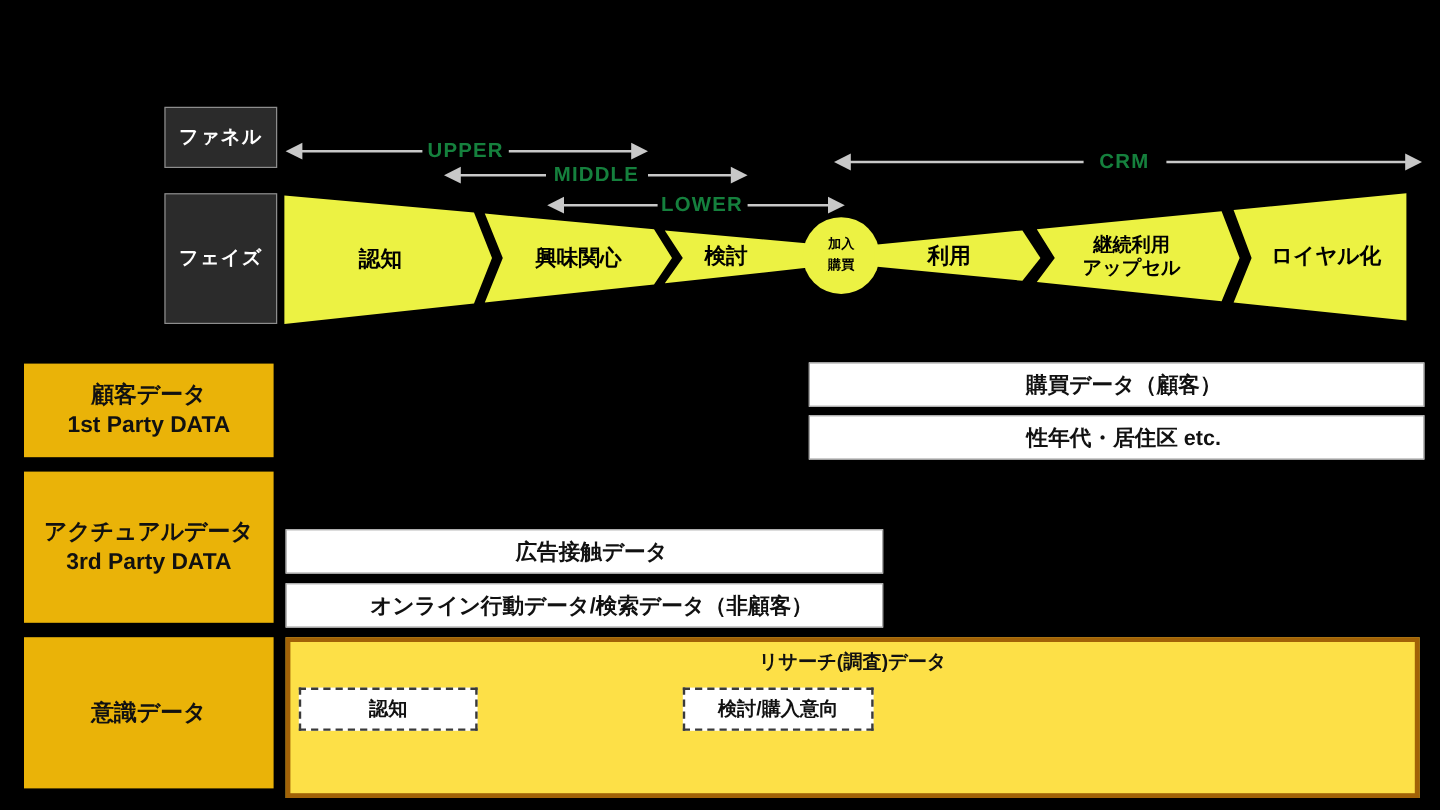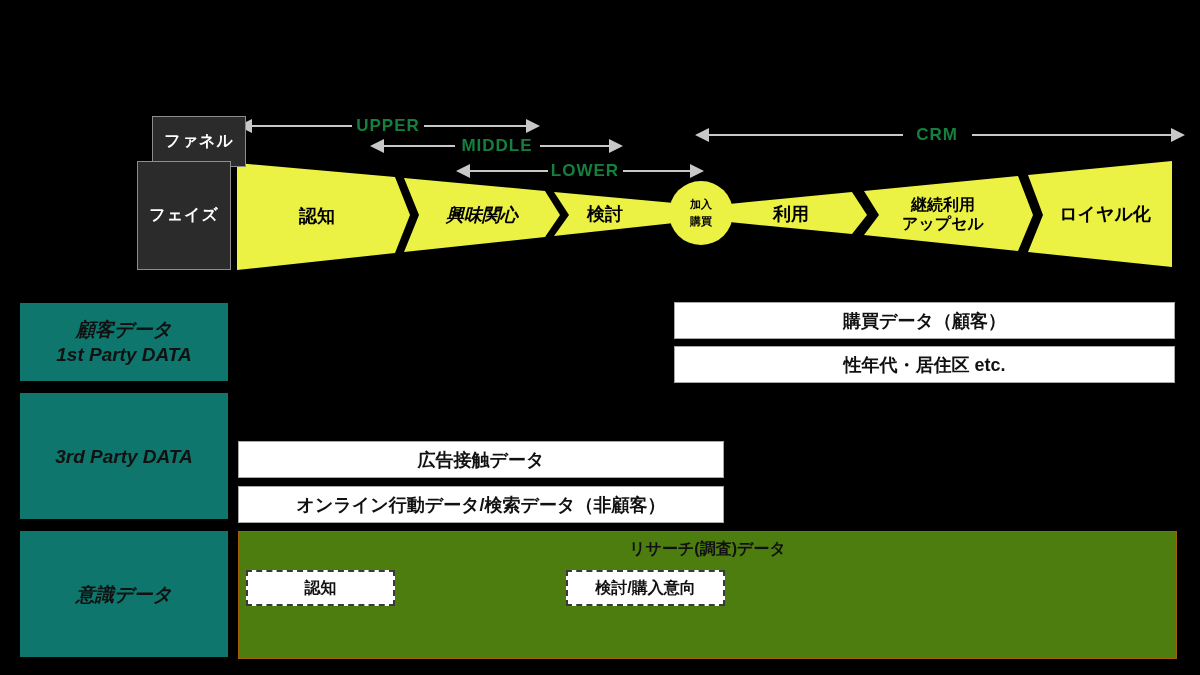--- a/index.html
+++ b/index.html
@@ -31,33 +31,33 @@
 
   .phase-label{
     position:absolute;transform:translate(-50%,-50%);
     color:#000;font-weight:bold;font-size:18px;text-align:center;
     white-space:nowrap;line-height:19px;
   }
   .phase-label.small{font-size:11px;line-height:17px;}
   .phase-label.mid{font-size:16px;line-height:19px;}
 
   .yellow-box{
-    background:#0f766e;color:#111;
+    background:#eab308;color:#111;
     display:flex;flex-direction:column;align-items:center;justify-content:center;
-    text-align:left;font-weight:bold;font-size:19px;line-height:25px;font-style:italic;
+    text-align:left;font-weight:bold;font-size:19px;line-height:25px;
   }
 
   .white-box{
     background:#fff;border:1px solid #a8a8a8;color:#111;
     display:flex;align-items:center;justify-content:center;
-    font-weight:bold;font-size:18px;white-space:nowrap;
+    font-weight:bold;font-size:18px;white-space:nowrap;padding-left:12px;
   }
 
   .research-box{
-    background:#4d7c0f;border:1px solid #a16207;color:#111;
+    background:#fde047;border:4px solid #a16207;color:#111;
   }
   .research-header{
     position:absolute;left:0;top:7px;width:100%;
     text-align:center;font-weight:bold;font-size:16px;color:#111;
   }
   .dashed-box{
     position:absolute;border:2px dashed #3a3a3a;background:#fff;
     display:flex;align-items:center;justify-content:center;
     font-weight:bold;font-size:16px;color:#111;white-space:nowrap;
   }
@@ -103,34 +103,34 @@
     </g>
 
     <g stroke="#c8c8c8" stroke-width="2" fill="#c8c8c8">
       <polygon points="695,135 709,128 709,142" stroke="none"></polygon>
       <line x1="707" y1="135" x2="903" y2="135"></line>
       <line x1="972" y1="135" x2="1172" y2="135"></line>
       <polygon points="1185,135 1171,128 1171,142" stroke="none"></polygon>
     </g>
   </svg>
 
-  <div class="abs dark-box" style="left:137px;top:116px;width:92px;height:49px;margin-left:15px;">
+  <div class="abs dark-box" style="left:137px;top:89px;width:92px;height:49px;">
     <span>ファネル</span>
   </div>
   <div class="abs dark-box" style="left:137px;top:161px;width:92px;height:107px;">
     <span>フェイズ</span>
   </div>
 
   <div class="arrow-label" style="left:388px;top:126px;">UPPER</div>
   <div class="arrow-label" style="left:497px;top:146px;">MIDDLE</div>
   <div class="arrow-label" style="left:585px;top:171px;">LOWER</div>
   <div class="arrow-label" style="left:937px;top:135px;">CRM</div>
 
   <div class="phase-label" style="left:317px;top:216px;">認知</div>
-  <div class="phase-label" style="left:482px;top:215px;font-style:italic;">興味関心</div>
+  <div class="phase-label" style="left:482px;top:215px;">興味関心</div>
   <div class="phase-label" style="left:605px;top:214px;">検討</div>
   <div class="phase-label small" style="left:701px;top:213px;">
     <span>加入</span><br>
     <span>購買</span>
   </div>
   <div class="phase-label" style="left:791px;top:214px;">利用</div>
   <div class="phase-label mid" style="left:943px;top:214px;">
     <span>継続利用</span><br>
     <span>アップセル</span>
   </div>
@@ -141,20 +141,21 @@
     <span>1st Party DATA</span>
   </div>
   <div class="abs white-box" style="left:674px;top:302px;width:499px;height:35px;">
     <span>購買データ（顧客）</span>
   </div>
   <div class="abs white-box" style="left:674px;top:346px;width:499px;height:35px;">
     <span>性年代・居住区 etc.</span>
   </div>
 
   <div class="abs yellow-box" style="left:20px;top:393px;width:208px;height:126px;">
+    <span>アクチュアルデータ</span>
     <span>3rd Party DATA</span>
   </div>
   <div class="abs white-box" style="left:238px;top:441px;width:484px;height:35px;">
     <span>広告接触データ</span>
   </div>
   <div class="abs white-box" style="left:238px;top:486px;width:484px;height:35px;">
     <span>オンライン行動データ/検索データ（非顧客）</span>
   </div>
 
   <div class="abs yellow-box" style="left:20px;top:531px;width:208px;height:126px;">

